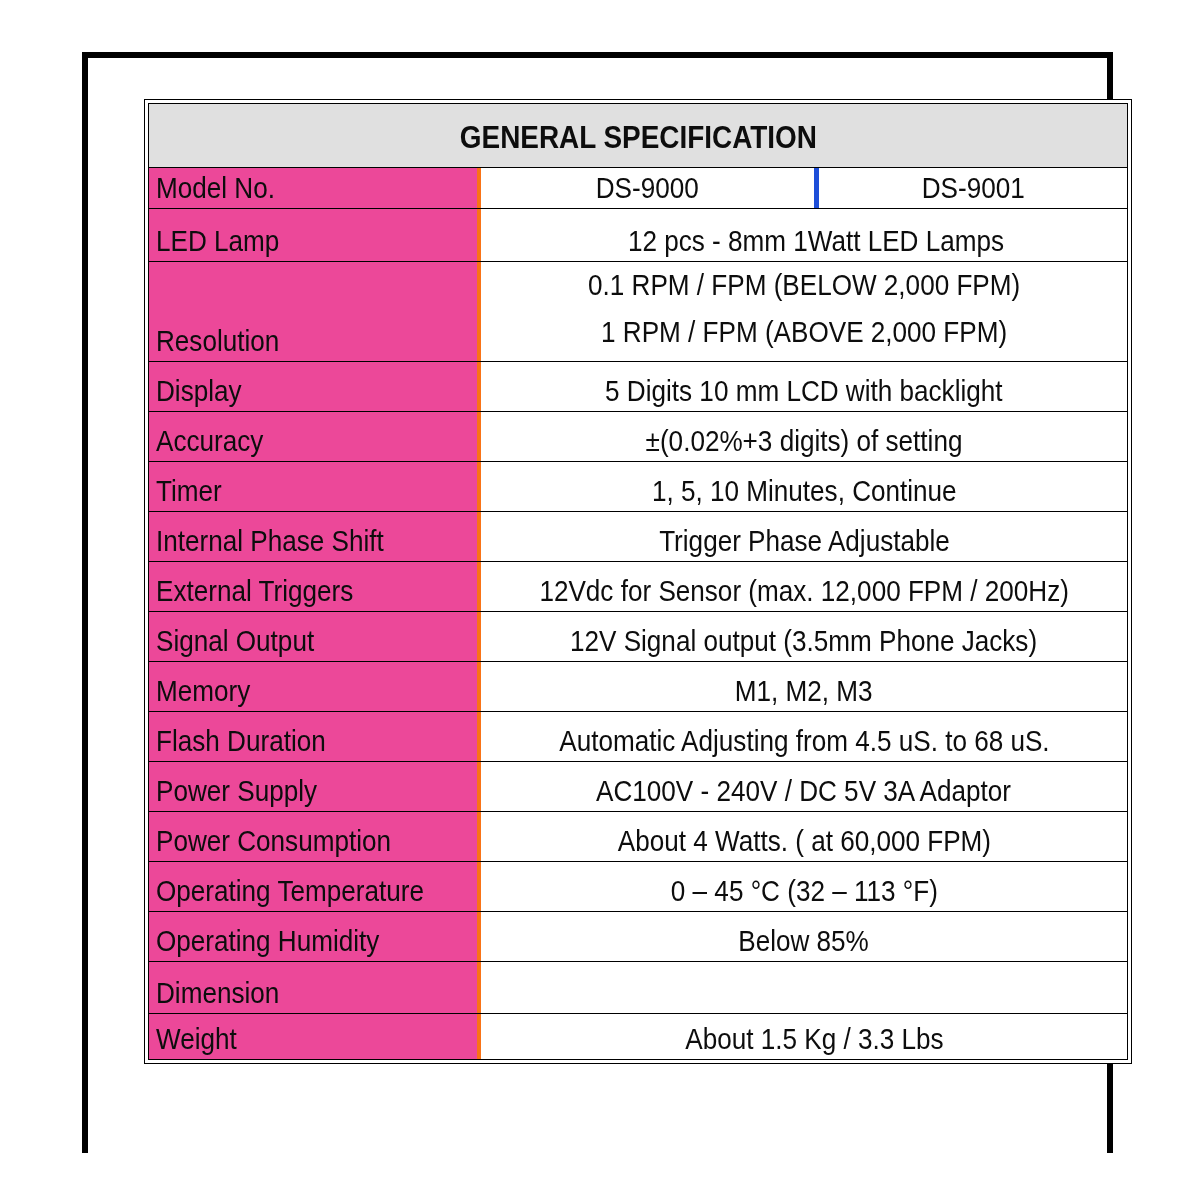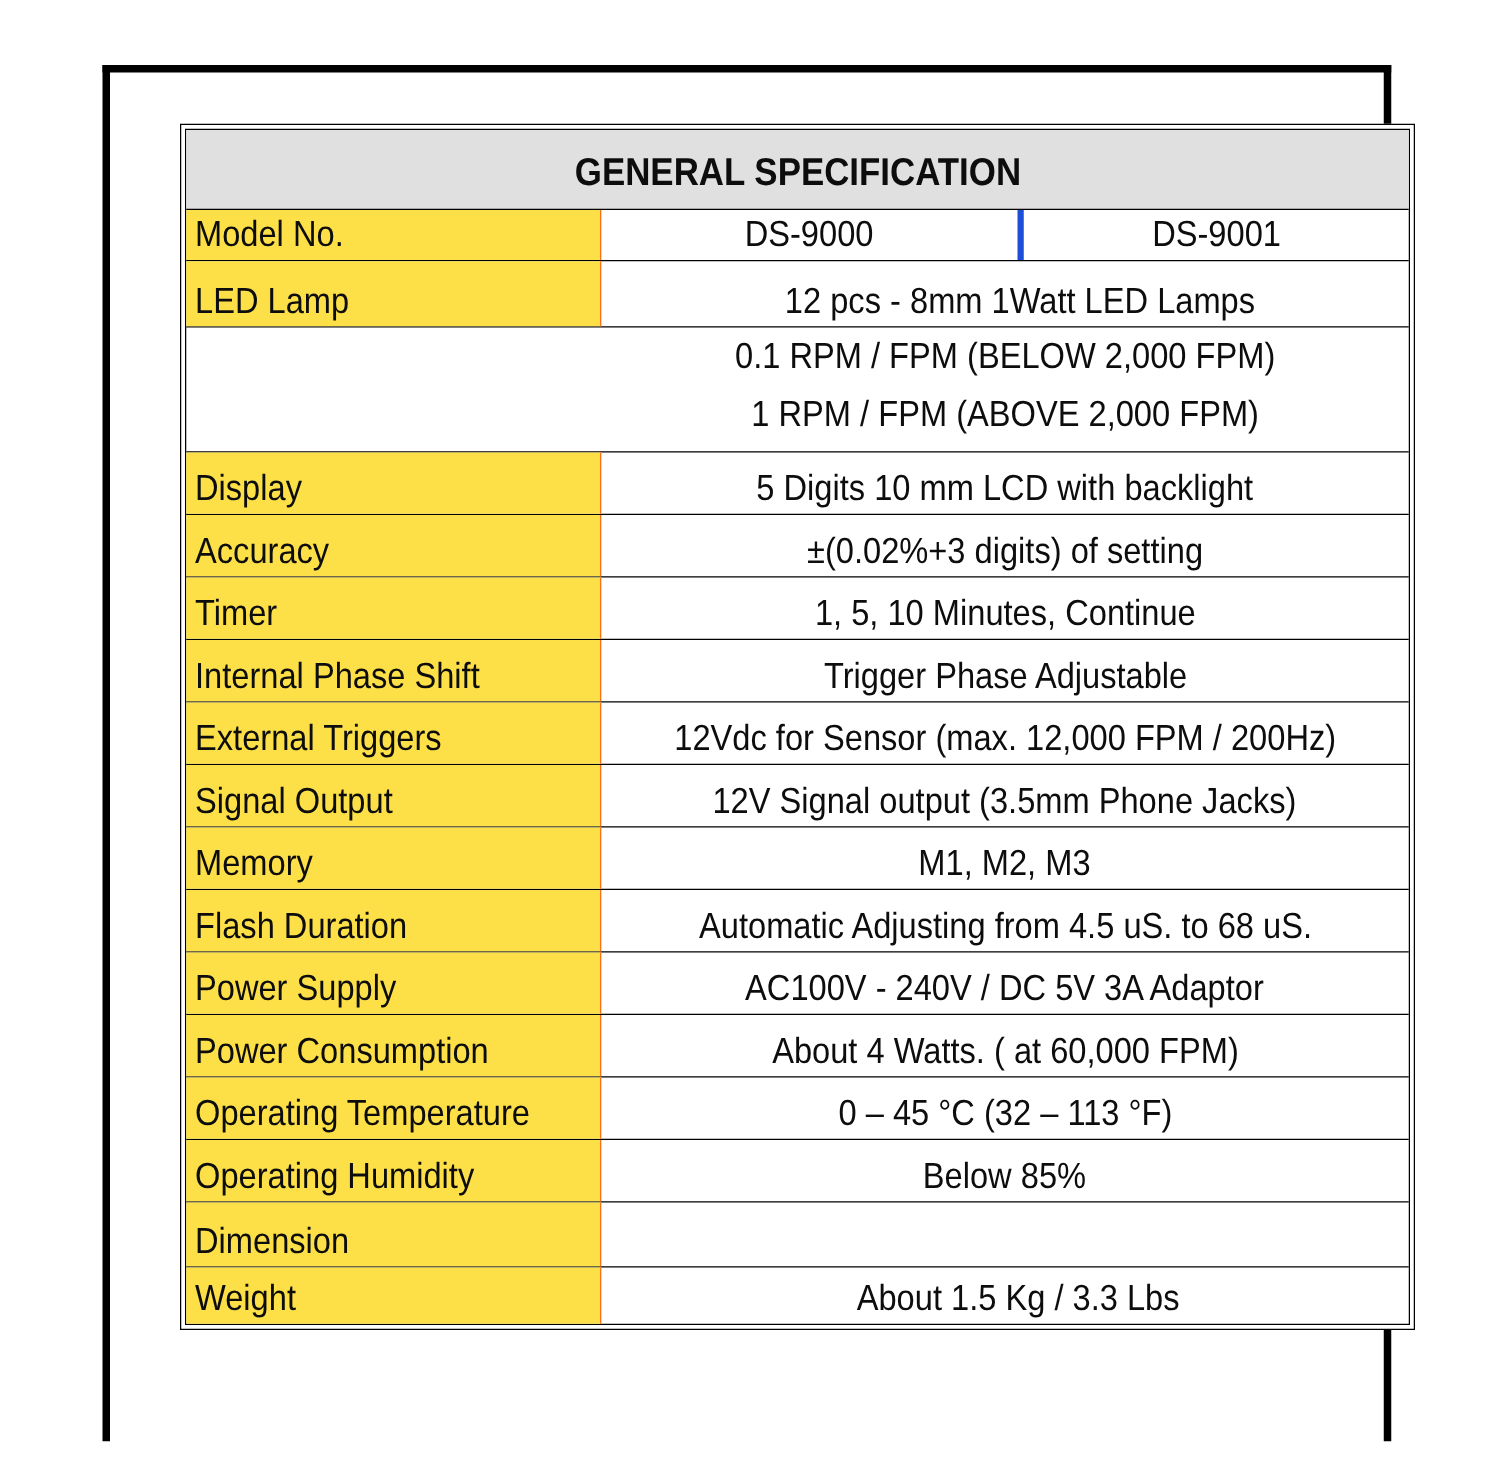--- a/index.html
+++ b/index.html
@@ -54,22 +54,22 @@
     padding-bottom: 5px;
     font-size: 29px;
     line-height: 1.05;
     overflow: hidden;
   }
   .cell.span2 { grid-column: 2 / 4; }
   .cell.label {
     grid-column: 1 / 2;
     justify-content: flex-start;
     padding-left: 7px;
-    background: #fde047;
-    border-right: 1px solid #f97316;
+    background: #ec4899;
+    border-right: 4px solid #f97316;
   }
   .cell.mid { border-right: 5px solid #1d4ed8; }
   .title-row { background: #e0e0e0; }
   .title-row .cell {
     grid-column: 1 / 4;
     padding-bottom: 12px;
     font-size: 31px;
     font-weight: bold;
   }
   
@@ -113,20 +113,23 @@
       <div class="cell label">
           <span class="txt">LED Lamp</span>
         </div>
       <div class="cell span2">
           <span class="txt">12 pcs - 8mm 1Watt LED Lamps</span>
         </div>
     </div>
 
 
     <div class="row h100">
+      <div class="cell label">
+          <span class="txt">Resolution</span>
+        </div>
       <div class="cell span2">
         <span class="txt two-line">
           <div>0.1 RPM / FPM (BELOW 2,000 FPM)</div>
           <div>1 RPM / FPM (ABOVE 2,000 FPM)</div>
         </span>
       </div>
     </div>
 
     <div class="row h50">
       <div class="cell label">

